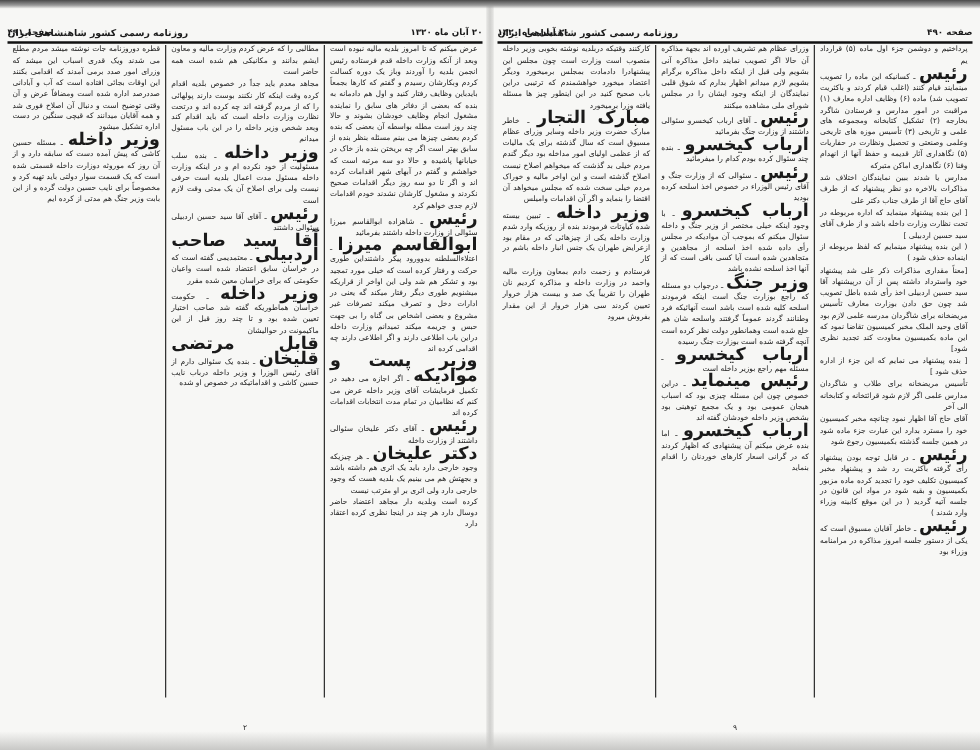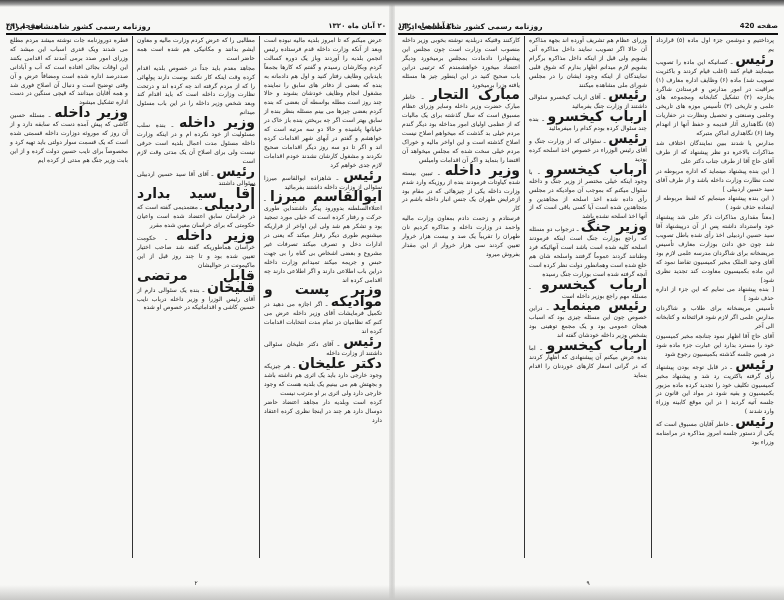--- a/index.html
+++ b/index.html
@@ -51,35 +51,35 @@
         <p><span class="speaker">وزیر پست و موادیکه</span> <span>ـ اگر اجازه می دهید در تکمیل فرمایشات آقای وزیر داخله عرض می کنم که نظامیان در تمام مدت انتخابات اقدامات کرده اند</span></p>
         <p><span class="speaker">رئیس</span> <span>ـ آقای دکتر علیخان سئوالی داشتند از وزارت داخله</span></p>
         <p><span class="speaker">دکتر علیخان</span> <span>ـ هر چیزیکه وجود خارجی دارد باید یک اثری هم داشته باشد و بجهتش هم می بینیم یک بلدیه هست که وجود خارجی دارد ولی اثری بر او مترتب نیست</span></p>
         <p><span>کرده است وبلدیه دار مجاهد اعتضاد حاضر دوسال دارد هر چند در اینجا نظری کرده اعتقاد دارد</span></p>
       </div>
       <div class="col">
         <p><span>مطالبی را که عرض کردم وزارت مالیه و معاون ایشم بدانند و مکانیکی هم شده است همه حاضر است</span></p>
         <p><span>مجاهد معدم باید جداً در خصوص بلدیه اقدام کرده وقت اینکه کار نکنند بوست دارند پولهائی را که از مردم گرفته اند چه کرده اند و درتحت نظارت وزارت داخله است که باید اقدام کند وبعد شخص وزیر داخله را در این باب مسئول میدانم</span></p>
         <p><span class="speaker">وزیر داخله</span> <span>ـ بنده سلب مسئولیت از خود نکرده ام و در اینکه وزارت داخله مسئول مدت اعمال بلدیه است حرفی نیست ولی برای اصلاح آن یک مدتی وقت لازم است</span></p>
         <p><span class="speaker">رئیس</span> <span>ـ آقای آقا سید حسین اردبیلی سئوالی داشتند</span></p>
-        <p><span class="speaker">آقا سید بدارد اردبیلی</span> <span>ـ معتمدیمی گفته است که در خراسان سابق اعتضاد شده است واعیان حکومتی که برای خراسان معین شده مقرر</span></p>
+        <p><span class="speaker">آقا سید صاحب اردبیلی</span> <span>ـ معتمدیمی گفته است که در خراسان سابق اعتضاد شده است واعیان حکومتی که برای خراسان معین شده مقرر</span></p>
         <p><span class="speaker">وزیر داخله</span> <span>ـ حکومت خراسان هماطوریکه گفته شد صاحب اختیار تعیین شده بود و تا چند روز قبل از این ماکیمونت در حوالیشان</span></p>
         <p><span class="speaker">قابل مرتضی قلیخان</span> <span>ـ بنده یک سئوالی دارم از آقای رئیس الوزرا و وزیر داخله درباب نایب حسین کاشی و اقداماتیکه در خصوص او شده</span></p>
       </div>
       <div class="col">
         <p><span>قطره دوروزنامه جات نوشته میشد مردم مطلع می شدند ویک قدری اسباب این میشد که وزرای امور صدد برمی آمدند که اقدامی بکنند این اوقات بجائی افتاده است که آب و آبادانی صددرصد اداره شده است ومضافاً عرض و آن وقتی توضیح است و دنبال آن اصلاح فوری شد و همه آقایان میدانند که قیچی سنگین در دست اداره تشکیل میشود</span></p>
         <p><span class="speaker">وزیر داخله</span> <span>ـ مسئله حسین کاشی که پیش آمده دست که سابقه دارد و از آن روز که موروثه دوزارت داخله قسمتی شده است که یک قسمت سوار دولتی باید تهیه کرد و مخصوصاً برای نایب حسین دولت گرده و از این بابت وزیر جنگ هم مدتی از کرده ایم</span></p>
       </div>
     </div>
     <div class="footer">۲</div>
   </div>
 
   <div class="page right">
     <div class="header">
-      <span>صفحه 420</span>
+      <span>صفحه ۴۹۰</span>
       <span class="title">روزنامه رسمی کشور شاهنشاهی ایران</span>
       <span>۲۰ آبان ماه ۱۳۲۰</span>
     </div>
     <div class="hrule"></div>
     <div class="cols">
       <div class="col">
         <p><span>پرداختیم و دوشمن جزء اول ماده (۵) قرارداد یم</span></p>
         <p><span class="speaker">رئیس</span> <span>ـ کسانیکه این ماده را تصویب مینمایند قیام کنند (اغلب قیام کردند و باکثریت تصویب شد) ماده (۶) وظایف اداره معارف (۱) مراقبت در امور مدارس و فرستادن شاگرد بخارجه (۲) تشکیل کتابخانه ومجموعه های علمی و تاریخی (۳) تأسیس موزه های تاریخی وعلمی وصنعتی و تحصیل ونظارت در حفاریات (۵) نگاهداری آثار قدیمه و حفظ آنها از انهدام وفنا (۶) نگاهداری اماکن متبرکه</span></p>
         <p><span>مدارس یا شدند ببین نمایندگان اختلاف شد مذاکرات بالاخره دو نظر پیشنهاد که از طرف آقای حاج آقا از طرف جناب دکتر علی</span></p>
         <p><span>[ این بنده پیشنهاد مینماید که اداره مربوطه در تحت نظارت وزارت داخله باشد و از طرف آقای سید حسین اردبیلی ]</span></p>

